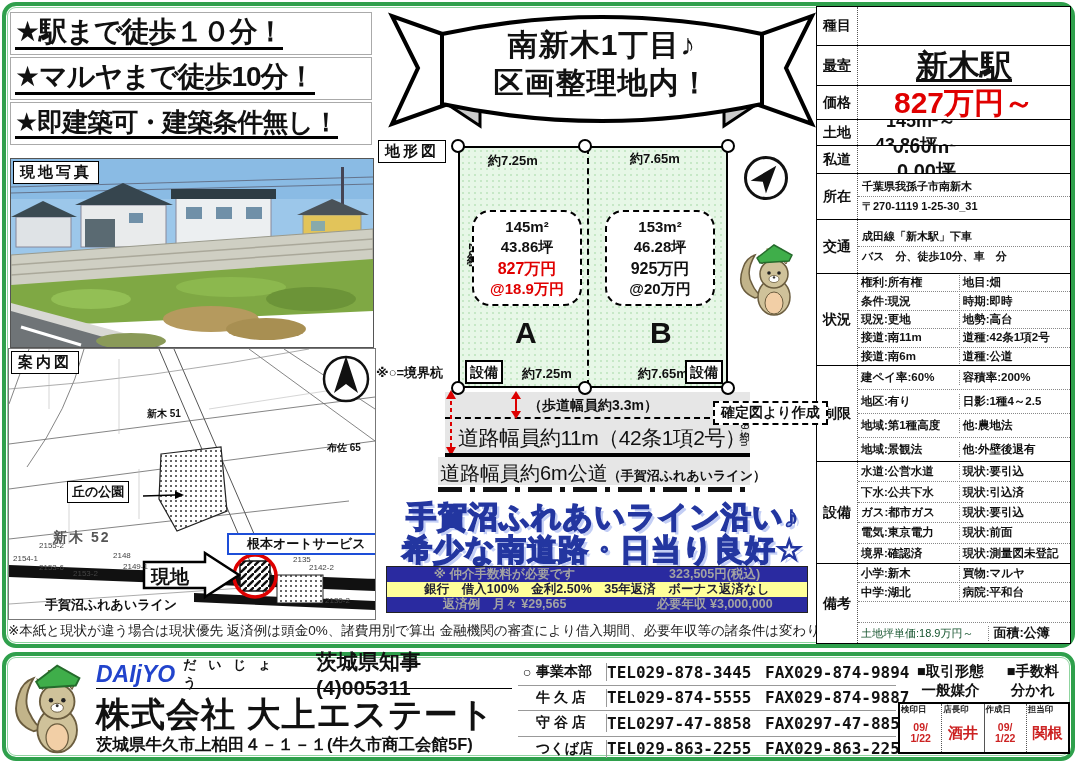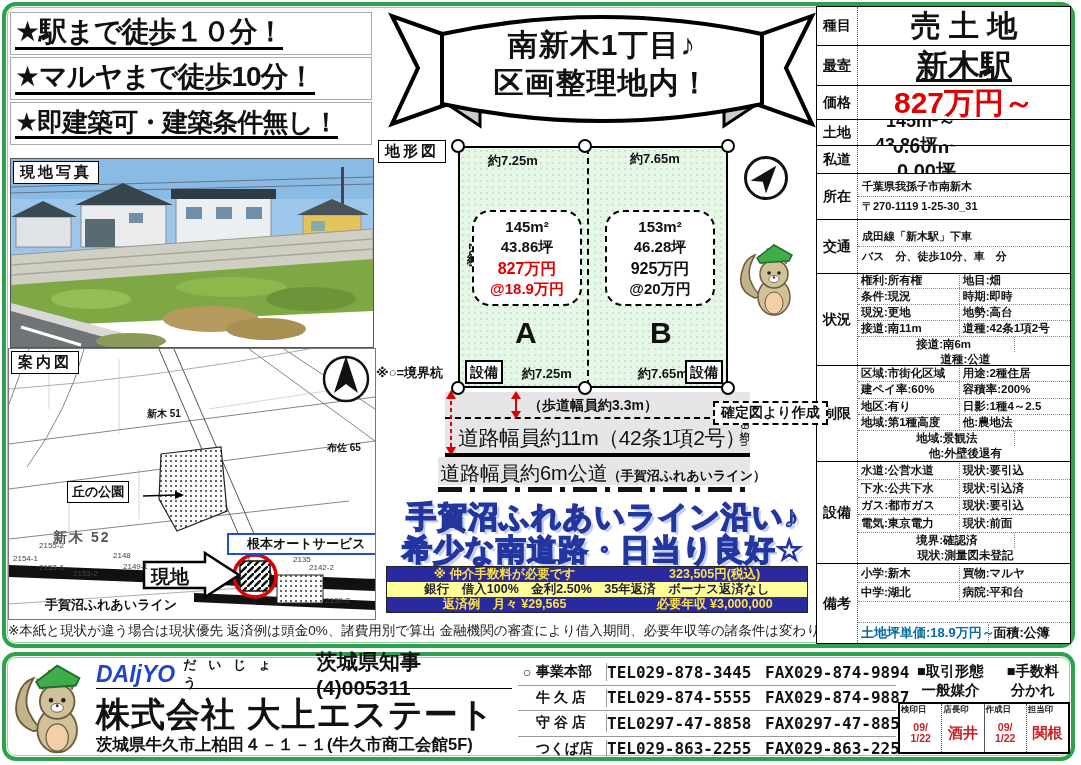--- a/index.html
+++ b/index.html
@@ -42,37 +42,37 @@
   .road-note{position:absolute;border:2px dashed #000;background:#fff;font-weight:bold;font-size:14px;
              padding:1px 6px;white-space:nowrap;z-index:5;}
   .vtext{writing-mode:vertical-rl;text-orientation:mixed;}
   
   .catchcopy{position:absolute;width:430px;text-align:center;font-size:30px;font-weight:bold;
              color:#96adf0;-webkit-text-stroke:1.6px #2336a0;letter-spacing:1px;
              text-shadow:3px 3px 0 #c3cef5;white-space:nowrap;}
   
   .payment{position:absolute;left:386px;top:566px;width:420px;border:1px solid #222;}
   .pay-row{display:flex;height:15px;align-items:center;font-weight:bold;font-size:12.5px;}
-  .pay-blue{background:#2a2aa0;color:#fde047;}
+  .pay-blue{background:#2a2aa0;color:#a3a3a3;}
   .pay-yellow{background:#ffff99;color:#223;justify-content:center;}
   .pay-row .c1{width:56%;text-align:center;}
   .pay-row .c2{width:44%;text-align:center;}
   .disclaimer{position:absolute;left:8px;top:622px;width:802px;text-align:center;font-size:13.5px;
               color:#222;white-space:nowrap;}
   
   .spec{position:absolute;left:816px;top:6px;width:255px;height:638px;border:1px solid #000;
         box-sizing:border-box;display:flex;flex-direction:column;background:#fff;}
   .srow{display:flex;border-top:1px solid #000;box-sizing:border-box;}
   .srow:first-child{border-top:none;}
   .slabel{width:40px;border-right:1px dotted #555;display:flex;align-items:center;justify-content:center;
           font-weight:bold;font-size:14px;flex:none;}
   .sval{flex:1;display:flex;flex-direction:column;justify-content:center;overflow:hidden;}
   .big-val{text-align:center;font-weight:bold;font-size:28px;line-height:1;}
   .pair{display:flex;border-bottom:1px dotted #888;flex:1;align-items:center;}
-  .pair:last-child{border-bottom:none;flex-direction:column;}
+  .pair:last-child{border-bottom:none;}
   .pair span{font-size:11.5px;font-weight:bold;white-space:nowrap;padding-left:3px;}
   .pair span:first-child{width:48%;border-right:1px dotted #888;flex:none;box-sizing:border-box;}
   .two-line{border-bottom:1px dotted #888;font-size:11px;font-weight:bold;padding:2px 0 2px 4px;white-space:nowrap;}
   .two-line:last-child{border-bottom:none;}
   .halfnum{display:flex;font-weight:bold;flex-direction:column;}
   .halfnum span{width:50%;text-align:right;padding-right:8px;box-sizing:border-box;}
   
   .f-office-table{position:absolute;left:518px;top:660px;width:378px;}
   .f-row{display:flex;height:24.5px;align-items:center;border-top:1px solid #999;}
   .f-row:first-child{border-top:none;}
@@ -314,23 +314,20 @@
       <span class="c1">返済例　月々 ¥29,565</span>
       <span class="c2">必要年収 ¥3,000,000</span>
     </div>
   </div>
 
   <div class="disclaimer">※本紙と現状が違う場合は現状優先 返済例は頭金0%、諸費用別で算出 金融機関の審査により借入期間、必要年収等の諸条件は変わります</div>
 
   <div class="spec">
     <div class="srow" style="height:38px;">
       <div class="slabel">種目</div>
-      <div class="sval">
-          <div class="big-val" style="font-size:30px;">売 土 地</div>
-        </div>
     </div>
     <div class="srow" style="height:40px;text-decoration:underline;">
       <div class="slabel">最寄</div>
       <div class="sval">
           <div class="big-val" style="font-size:32px;">新木駅</div>
         </div>
     </div>
     <div class="srow" style="height:34px;">
       <div class="slabel">価格</div>
       <div class="sval">
@@ -391,24 +388,20 @@
         <div class="pair">
             <span>接道:南6m</span>
             <span>道種:公道</span>
           </div>
       </div>
     </div>
     <div class="srow" style="height:96px;">
       <div class="slabel">制限</div>
       <div class="sval">
         <div class="pair">
-            <span>区域:市街化区域</span>
-            <span>用途:2種住居</span>
-          </div>
-        <div class="pair">
             <span>建ペイ率:60%</span>
             <span>容積率:200%</span>
           </div>
         <div class="pair">
             <span>地区:有り</span>
             <span>日影:1種4～2.5</span>
           </div>
         <div class="pair">
             <span>地域:第1種高度</span>
             <span>他:農地法</span>
@@ -450,21 +443,21 @@
         <div class="pair" style="flex:none;height:18px;">
             <span>小学:新木</span>
             <span>買物:マルヤ</span>
           </div>
         <div class="pair" style="flex:none;height:18px;">
             <span>中学:湖北</span>
             <span>病院:平和台</span>
           </div>
         <div style="flex:1;"></div>
         <div style="display:flex;border-top:1px dotted #888;height:20px;align-items:center;">
-          <span style="color:#0369a1;font-weight:bold;font-size:13px;width:62%;padding-left:3px;border-right:1px dotted #888;box-sizing:border-box;white-space:nowrap;">土地坪単価:18.9万円～</span>
+          <span style="color:#14532d;font-weight:normal;font-size:11px;width:62%;padding-left:3px;border-right:1px dotted #888;box-sizing:border-box;white-space:nowrap;">土地坪単価:18.9万円～</span>
           <span style="font-weight:bold;font-size:13px;padding-left:4px;white-space:nowrap;">面積:公簿</span>
         </div>
       </div>
     </div>
   </div>
 
   <div class="frame" style="left:2px;top:652px;width:1065px;height:101px;"></div>
 
   <svg class="abs" style="left:12px;top:662px;" width="78" height="94">
     <use href="#sq-mascot" width="78" height="94"></use>

